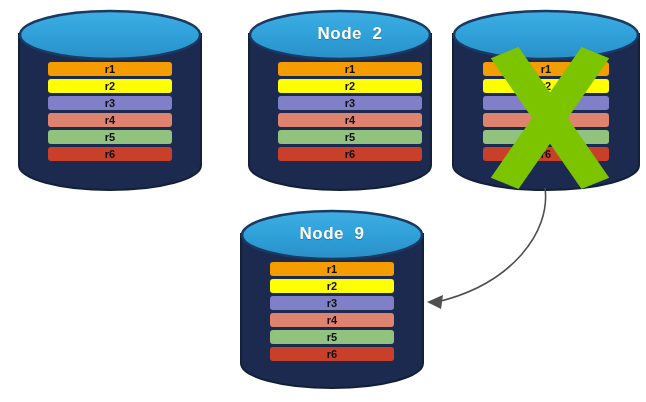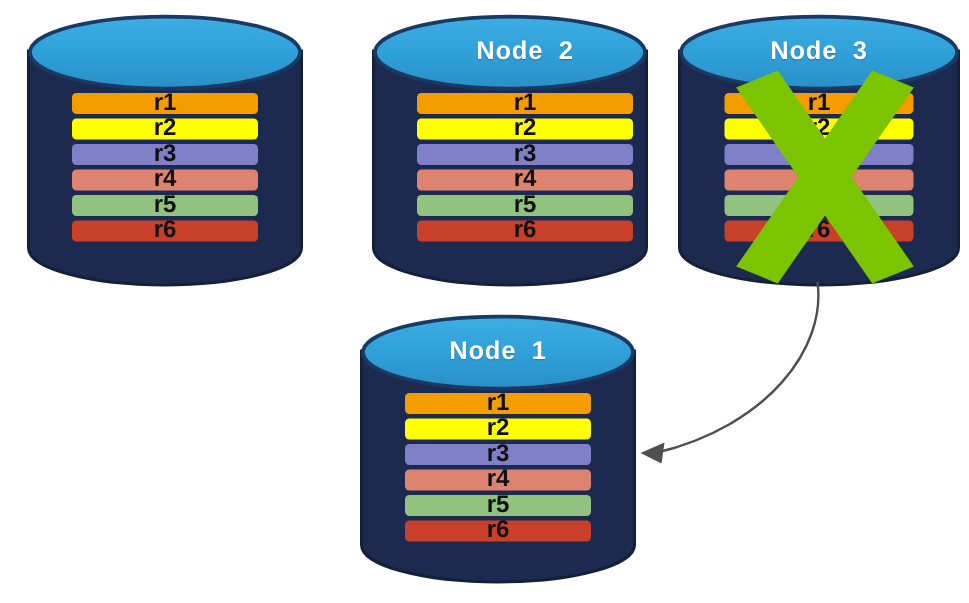--- a/index.html
+++ b/index.html
@@ -47,21 +47,21 @@
     display: flex;
     flex-direction: column;
   }
   .bar {
     position: relative;
     height: 14px;
     border-radius: 3px;
     margin-bottom: 3px;
     color: #101010;
     font-weight: bold;
-    font-size: 16px;
+    font-size: 11px;
     line-height: 14px;
     text-align: center;
     box-sizing: border-box;
   }
   .bar:last-child { margin-bottom: 0; }
 
   
   .xmark {
     position: absolute;
     overflow: visible;
@@ -129,21 +129,20 @@
         <defs>
           <linearGradient id="topgrad2" x1="0" y1="0" x2="0" y2="1">
             <stop offset="0%" stop-color="#3DAEE3"></stop>
             <stop offset="55%" stop-color="#2F9FD8"></stop>
             <stop offset="100%" stop-color="#2A8FC6"></stop>
           </linearGradient>
         </defs>
         <path d="M 1 26 L 1 157.28 A 93 24.7 0 0 0 187 157.28 L 187 26 Z" fill="#1B2A4E" stroke="#132039" stroke-width="2"></path>
         <ellipse cx="94" cy="27" rx="92" ry="24" fill="url(#topgrad2)" stroke="#1A3A63" stroke-width="2.5"></ellipse>
       </svg>
-      <div class="node-title" style="top: 16px; color: rgb(255, 255, 255);">Node  3</div>
       <div class="bars" style="top: 54px; padding: 0px 31px;">
         <div class="bar" style="background: rgb(245, 156, 0); color: rgb(16, 16, 16);">r1</div>
         <div class="bar" style="background: rgb(255, 255, 0); color: rgb(16, 16, 16);">r2</div>
         <div class="bar" style="background: rgb(128, 128, 200); color: rgb(16, 16, 16);">r3</div>
         <div class="bar" style="background: rgb(222, 131, 112); color: rgb(16, 16, 16);">r4</div>
         <div class="bar" style="background: rgb(146, 195, 126); color: rgb(16, 16, 16);">r5</div>
         <div class="bar" style="background: rgb(201, 64, 42); color: rgb(16, 16, 16);">r6</div>
       </div>
     </div>
     <div class="node" style="left: 240px; top: 208px; width: 184px; height: 180px;">
@@ -151,21 +150,21 @@
         <defs>
           <linearGradient id="topgrad3" x1="0" y1="0" x2="0" y2="1">
             <stop offset="0%" stop-color="#3DAEE3"></stop>
             <stop offset="55%" stop-color="#2F9FD8"></stop>
             <stop offset="100%" stop-color="#2A8FC6"></stop>
           </linearGradient>
         </defs>
         <path d="M 1 26 L 1 155.28 A 91 24.7 0 0 0 183 155.28 L 183 26 Z" fill="#1B2A4E" stroke="#132039" stroke-width="2"></path>
         <ellipse cx="92" cy="27" rx="90" ry="24" fill="url(#topgrad3)" stroke="#1A3A63" stroke-width="2.5"></ellipse>
       </svg>
-      <div class="node-title" style="top: 16px; color: rgb(255, 255, 255);">Node  1</div>
+      <div class="node-title" style="top: 16px; color: rgb(255, 255, 255);">Node  9</div>
       <div class="bars" style="top: 54px; padding: 0px 30px;">
         <div class="bar" style="background: rgb(245, 156, 0); color: rgb(16, 16, 16);">r1</div>
         <div class="bar" style="background: rgb(255, 255, 0); color: rgb(16, 16, 16);">r2</div>
         <div class="bar" style="background: rgb(128, 128, 200); color: rgb(16, 16, 16);">r3</div>
         <div class="bar" style="background: rgb(222, 131, 112); color: rgb(16, 16, 16);">r4</div>
         <div class="bar" style="background: rgb(146, 195, 126); color: rgb(16, 16, 16);">r5</div>
         <div class="bar" style="background: rgb(201, 64, 42); color: rgb(16, 16, 16);">r6</div>
       </div>
     </div>
     <svg class="xmark" width="126" height="142" viewBox="0 0 100 100" preserveAspectRatio="none" style="left: 487px; top: 47px;">

